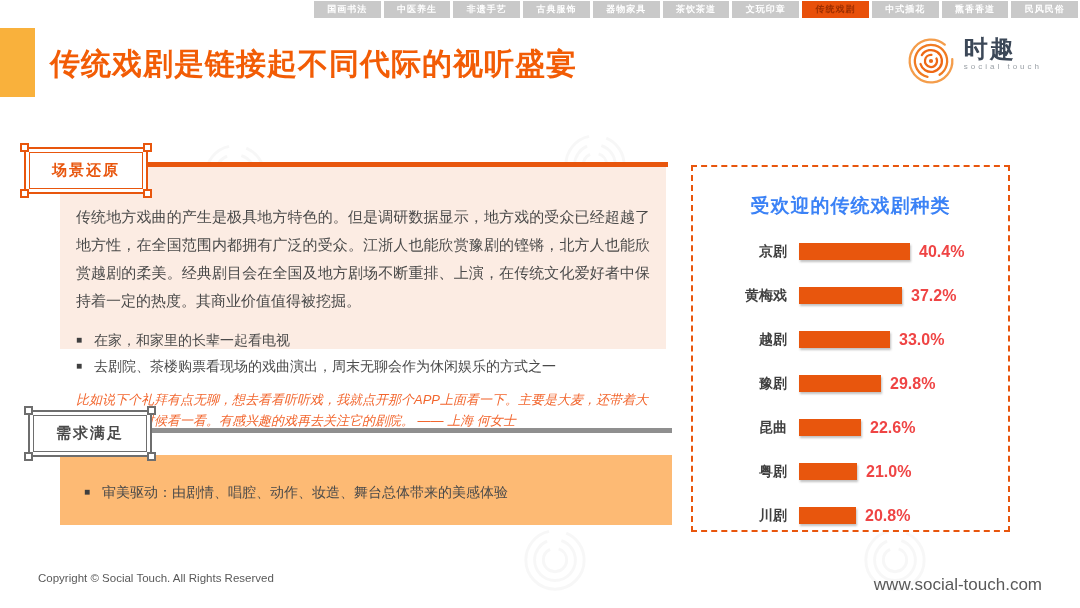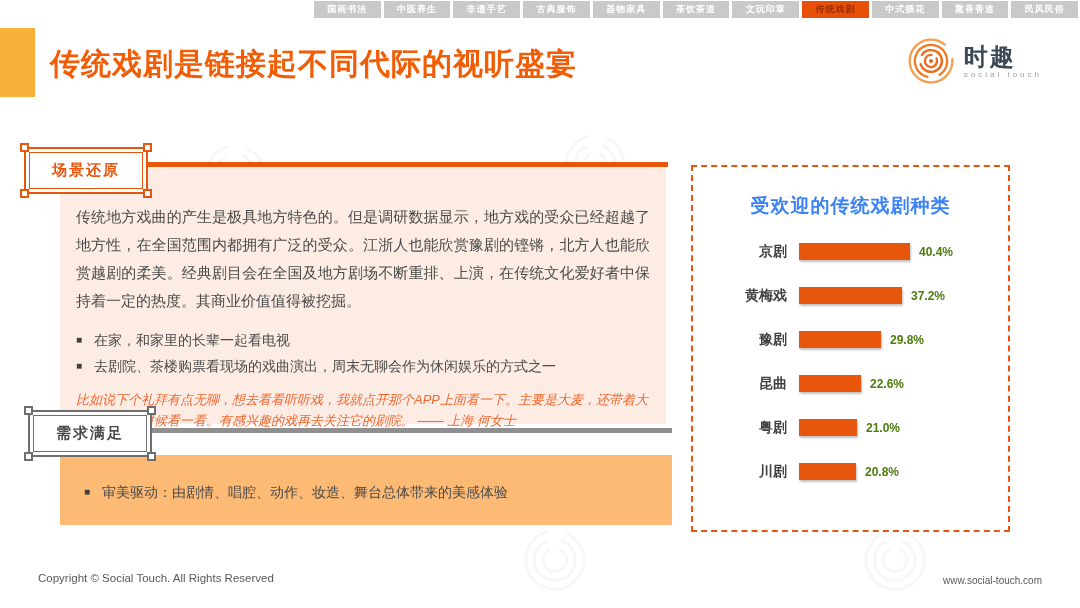--- a/index.html
+++ b/index.html
@@ -21,21 +21,21 @@
     cursor:pointer; white-space:nowrap;
   }
   .tab.active { background:#e8500a; color:#9c2e00; }
   
   .gold-block { position:absolute; left:0; top:28px; width:35px; height:69px; background:#f9b13c; }
   .page-title {
     position:absolute; left:50px; top:44px;
     font-size:30px; font-weight:bold; color:#f25c05; letter-spacing:1px;
     white-space:nowrap;
   }
-  .logo { position:absolute; right:38px; top:36px; display:flex; align-items:center; gap:8px; }
+  .logo { position:absolute; right:38px; top:36px; display:flex; align-items:flex-start; gap:8px; }
   .logo-txt { display:flex; flex-direction:column; }
   .logo-name { font-size:24px; font-weight:bold; color:#3c4858; letter-spacing:2px; line-height:26px; }
   .logo-sub { font-size:8px; color:#9aa0a6; letter-spacing:3px; }
   
   .ornate {
     position:absolute; background:#ffffff; z-index:5;
     border:2px solid var(--frame-c); padding:3px;
   }
   .ornate .inner {
     border:1px solid var(--frame-c); padding:8px 22px;
@@ -50,21 +50,21 @@
   .corner.tr { right:-6px; top:-6px; }
   .corner.bl { left:-6px; bottom:-6px; }
   .corner.br { right:-6px; bottom:-6px; }
   .badge-scene  { left:24px; top:147px; --frame-c:#e8560d; --text-c:#e8560d; }
   .badge-demand { left:28px; top:410px; --frame-c:#6e6e6e; --text-c:#4a4a4a; }
   
   .rule { position:absolute; height:5px; z-index:1; }
   .rule-orange { left:118px; top:162px; width:550px; background:#e8560d; }
   .rule-gray   { left:118px; top:428px; width:554px; background:#8f8f8f; }
   .panel-pink {
-    position:absolute; left:60px; top:167px; width:606px; height:257px;
+    position:absolute; left:60px; top:167px; width:606px; height:182px;
     background:#fcece3; z-index:0; padding:36px 16px 0 16px;
   }
   .panel-gray {
     position:absolute; left:60px; top:455px; width:612px; height:70px;
     background:#fdba74; z-index:0; padding:24px 16px 0 24px;
   }
   .body-par { font-size:15px; line-height:28px; color:#4a4a4a; text-align:justify; }
   ul.bullets { list-style:none; margin-top:12px; }
   ul.bullets li {
     font-size:14px; line-height:26px; color:#4a4a4a; padding-left:18px; position:relative;
@@ -88,24 +88,24 @@
   .chart-rows { margin-top:24px; display:flex; flex-direction:column; gap:27px; padding-left:18px; }
   .bar-row { display:flex; align-items:center; height:17px; }
   .bar-label {
     width:76px; text-align:right; font-size:14px; font-weight:bold; color:#404040;
     margin-right:12px; white-space:nowrap;
   }
   .bar {
     height:17px; background:#e8560d;
     box-shadow:1px 2px 2px rgba(120,120,120,0.45);
   }
-  .bar-value { margin-left:9px; font-size:12px; font-weight:bold; color:#4d7c0f; }
+  .bar-value { margin-left:9px; font-size:16px; font-weight:bold; color:#ef4444; }
   
   .footer-left  { position:absolute; left:38px;  top:572px; font-size:11.5px; color:#595959; }
-  .footer-right { position:absolute; right:38px; top:575px; font-size:10px; color:#595959; }
+  .footer-right { position:absolute; right:38px; top:575px; font-size:17px; color:#595959; }
   
   .wm { position:absolute; opacity:0.045; z-index:0; pointer-events:none; }
 </style>
 </head>
 <body>
 
 <svg class="wm" style="left:200px;top:140px;" width="70" height="70" viewBox="0 0 48 48">
     <g fill="none" stroke="#555" stroke-width="2">
       <circle cx="24" cy="24" r="20" stroke-dasharray="90 12"></circle>
       <circle cx="24" cy="24" r="14" stroke-dasharray="60 10"></circle>
@@ -216,20 +216,25 @@
     <span class="bar-label">京剧</span>
     <span class="bar" style="width: 111px; background: rgb(232, 86, 13);"></span>
     <span class="bar-value">40.4%</span>
   </div>
       <div class="bar-row">
     <span class="bar-label">黄梅戏</span>
     <span class="bar" style="width: 103px; background: rgb(232, 86, 13);"></span>
     <span class="bar-value">37.2%</span>
   </div>
       <div class="bar-row">
+    <span class="bar-label">越剧</span>
+    <span class="bar" style="width: 91px; background: rgb(232, 86, 13);"></span>
+    <span class="bar-value">33.0%</span>
+  </div>
+      <div class="bar-row">
     <span class="bar-label">豫剧</span>
     <span class="bar" style="width: 82px; background: rgb(232, 86, 13);"></span>
     <span class="bar-value">29.8%</span>
   </div>
       <div class="bar-row">
     <span class="bar-label">昆曲</span>
     <span class="bar" style="width: 62px; background: rgb(232, 86, 13);"></span>
     <span class="bar-value">22.6%</span>
   </div>
       <div class="bar-row">

